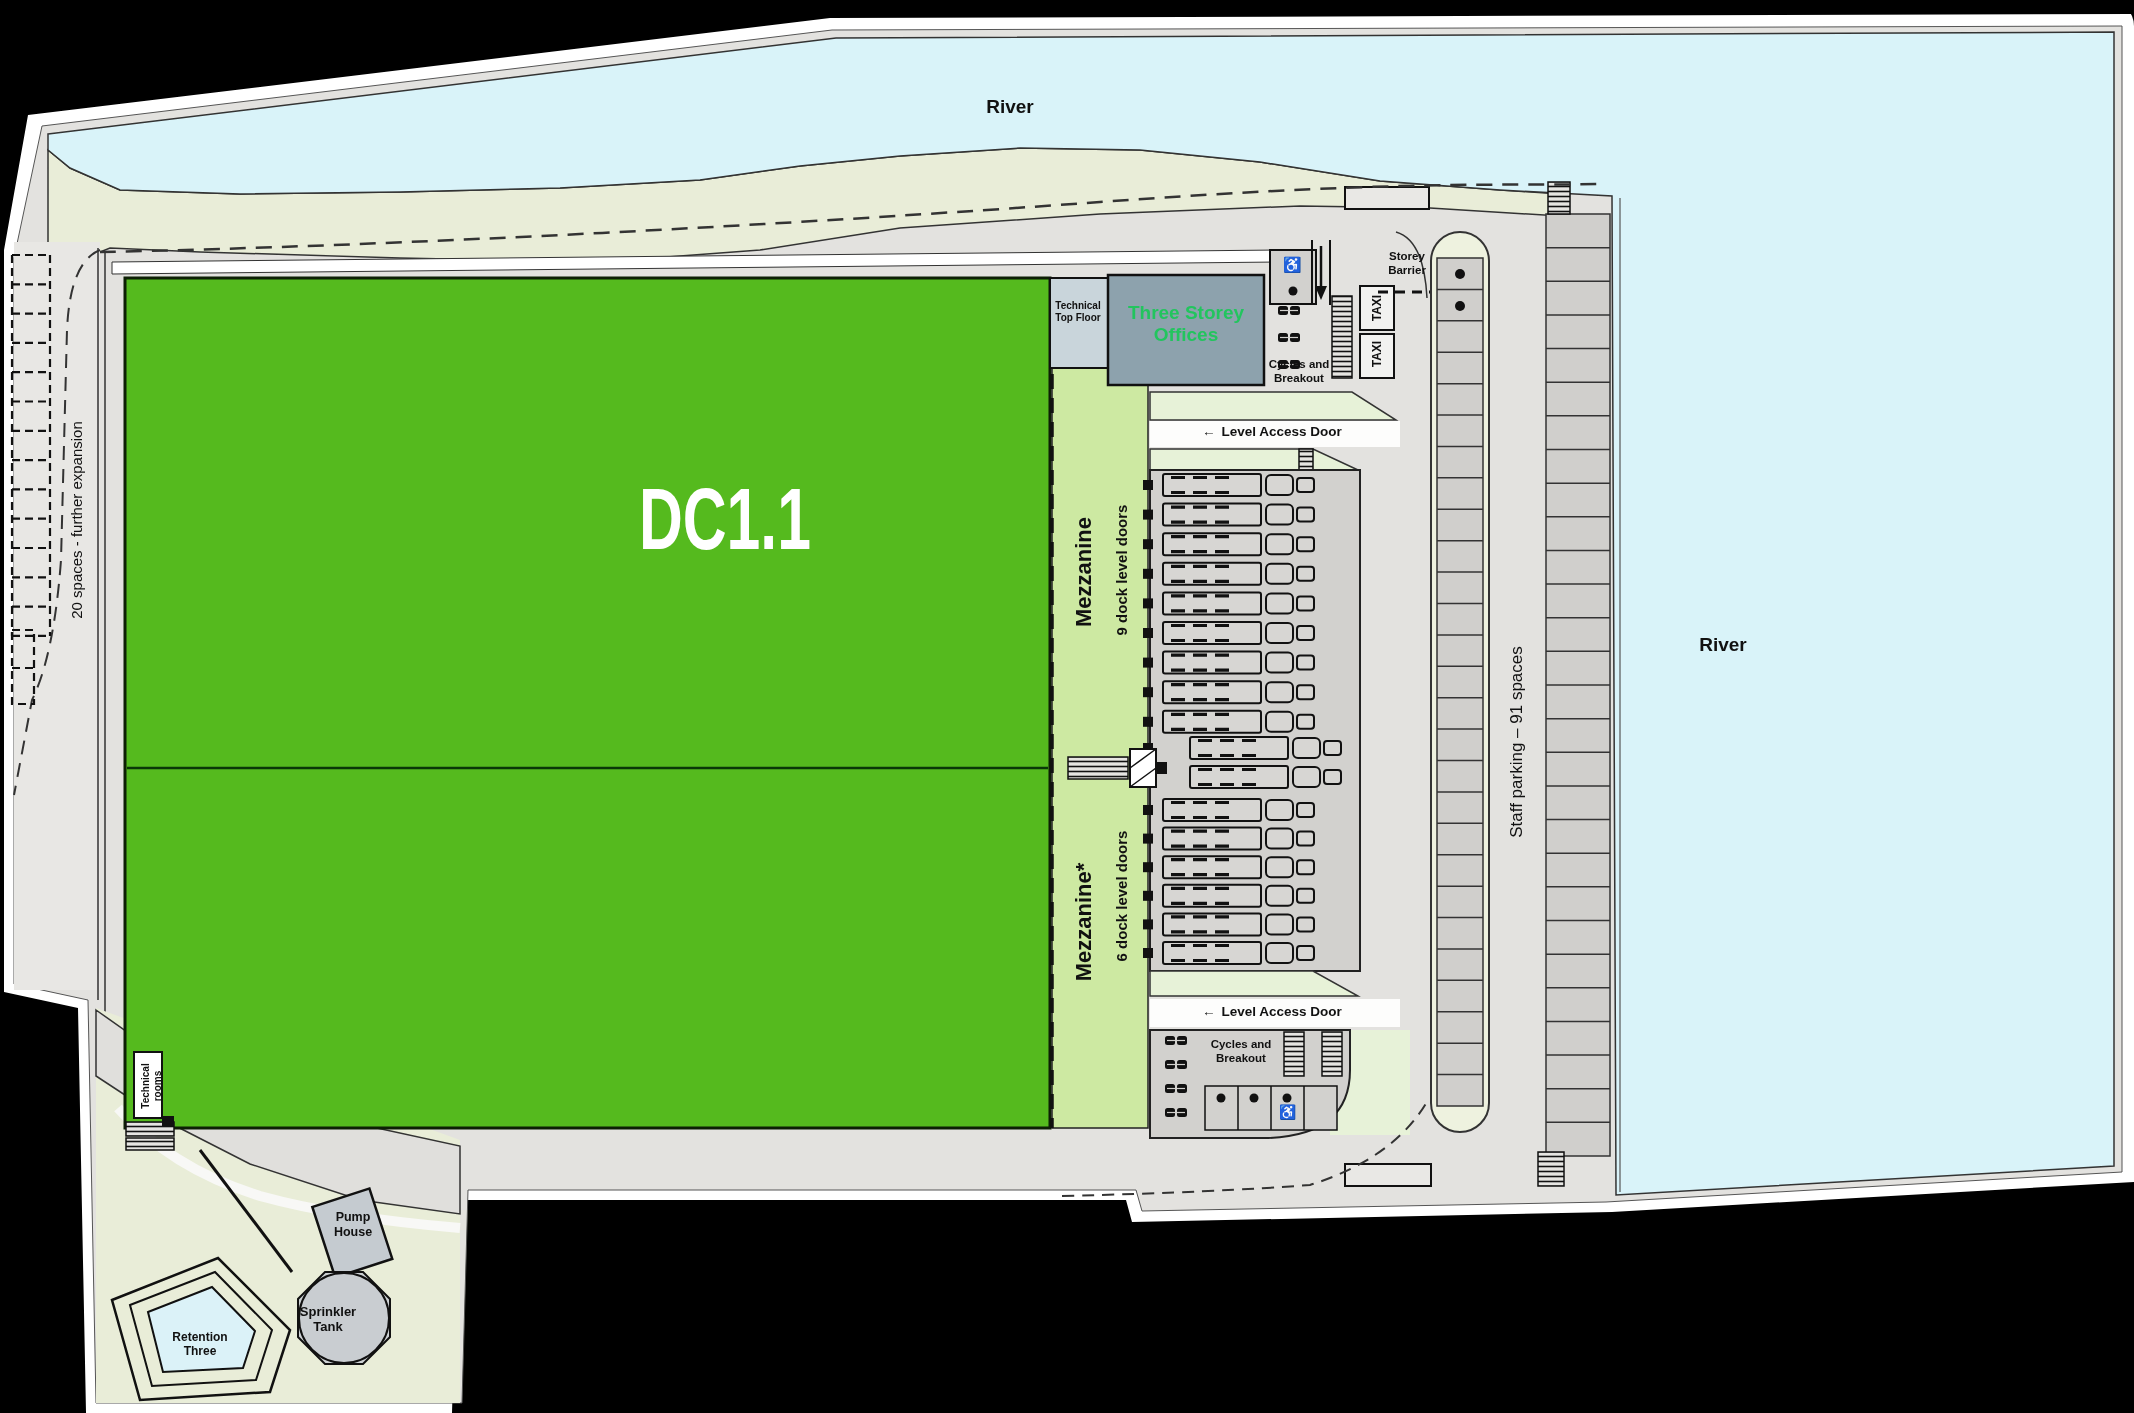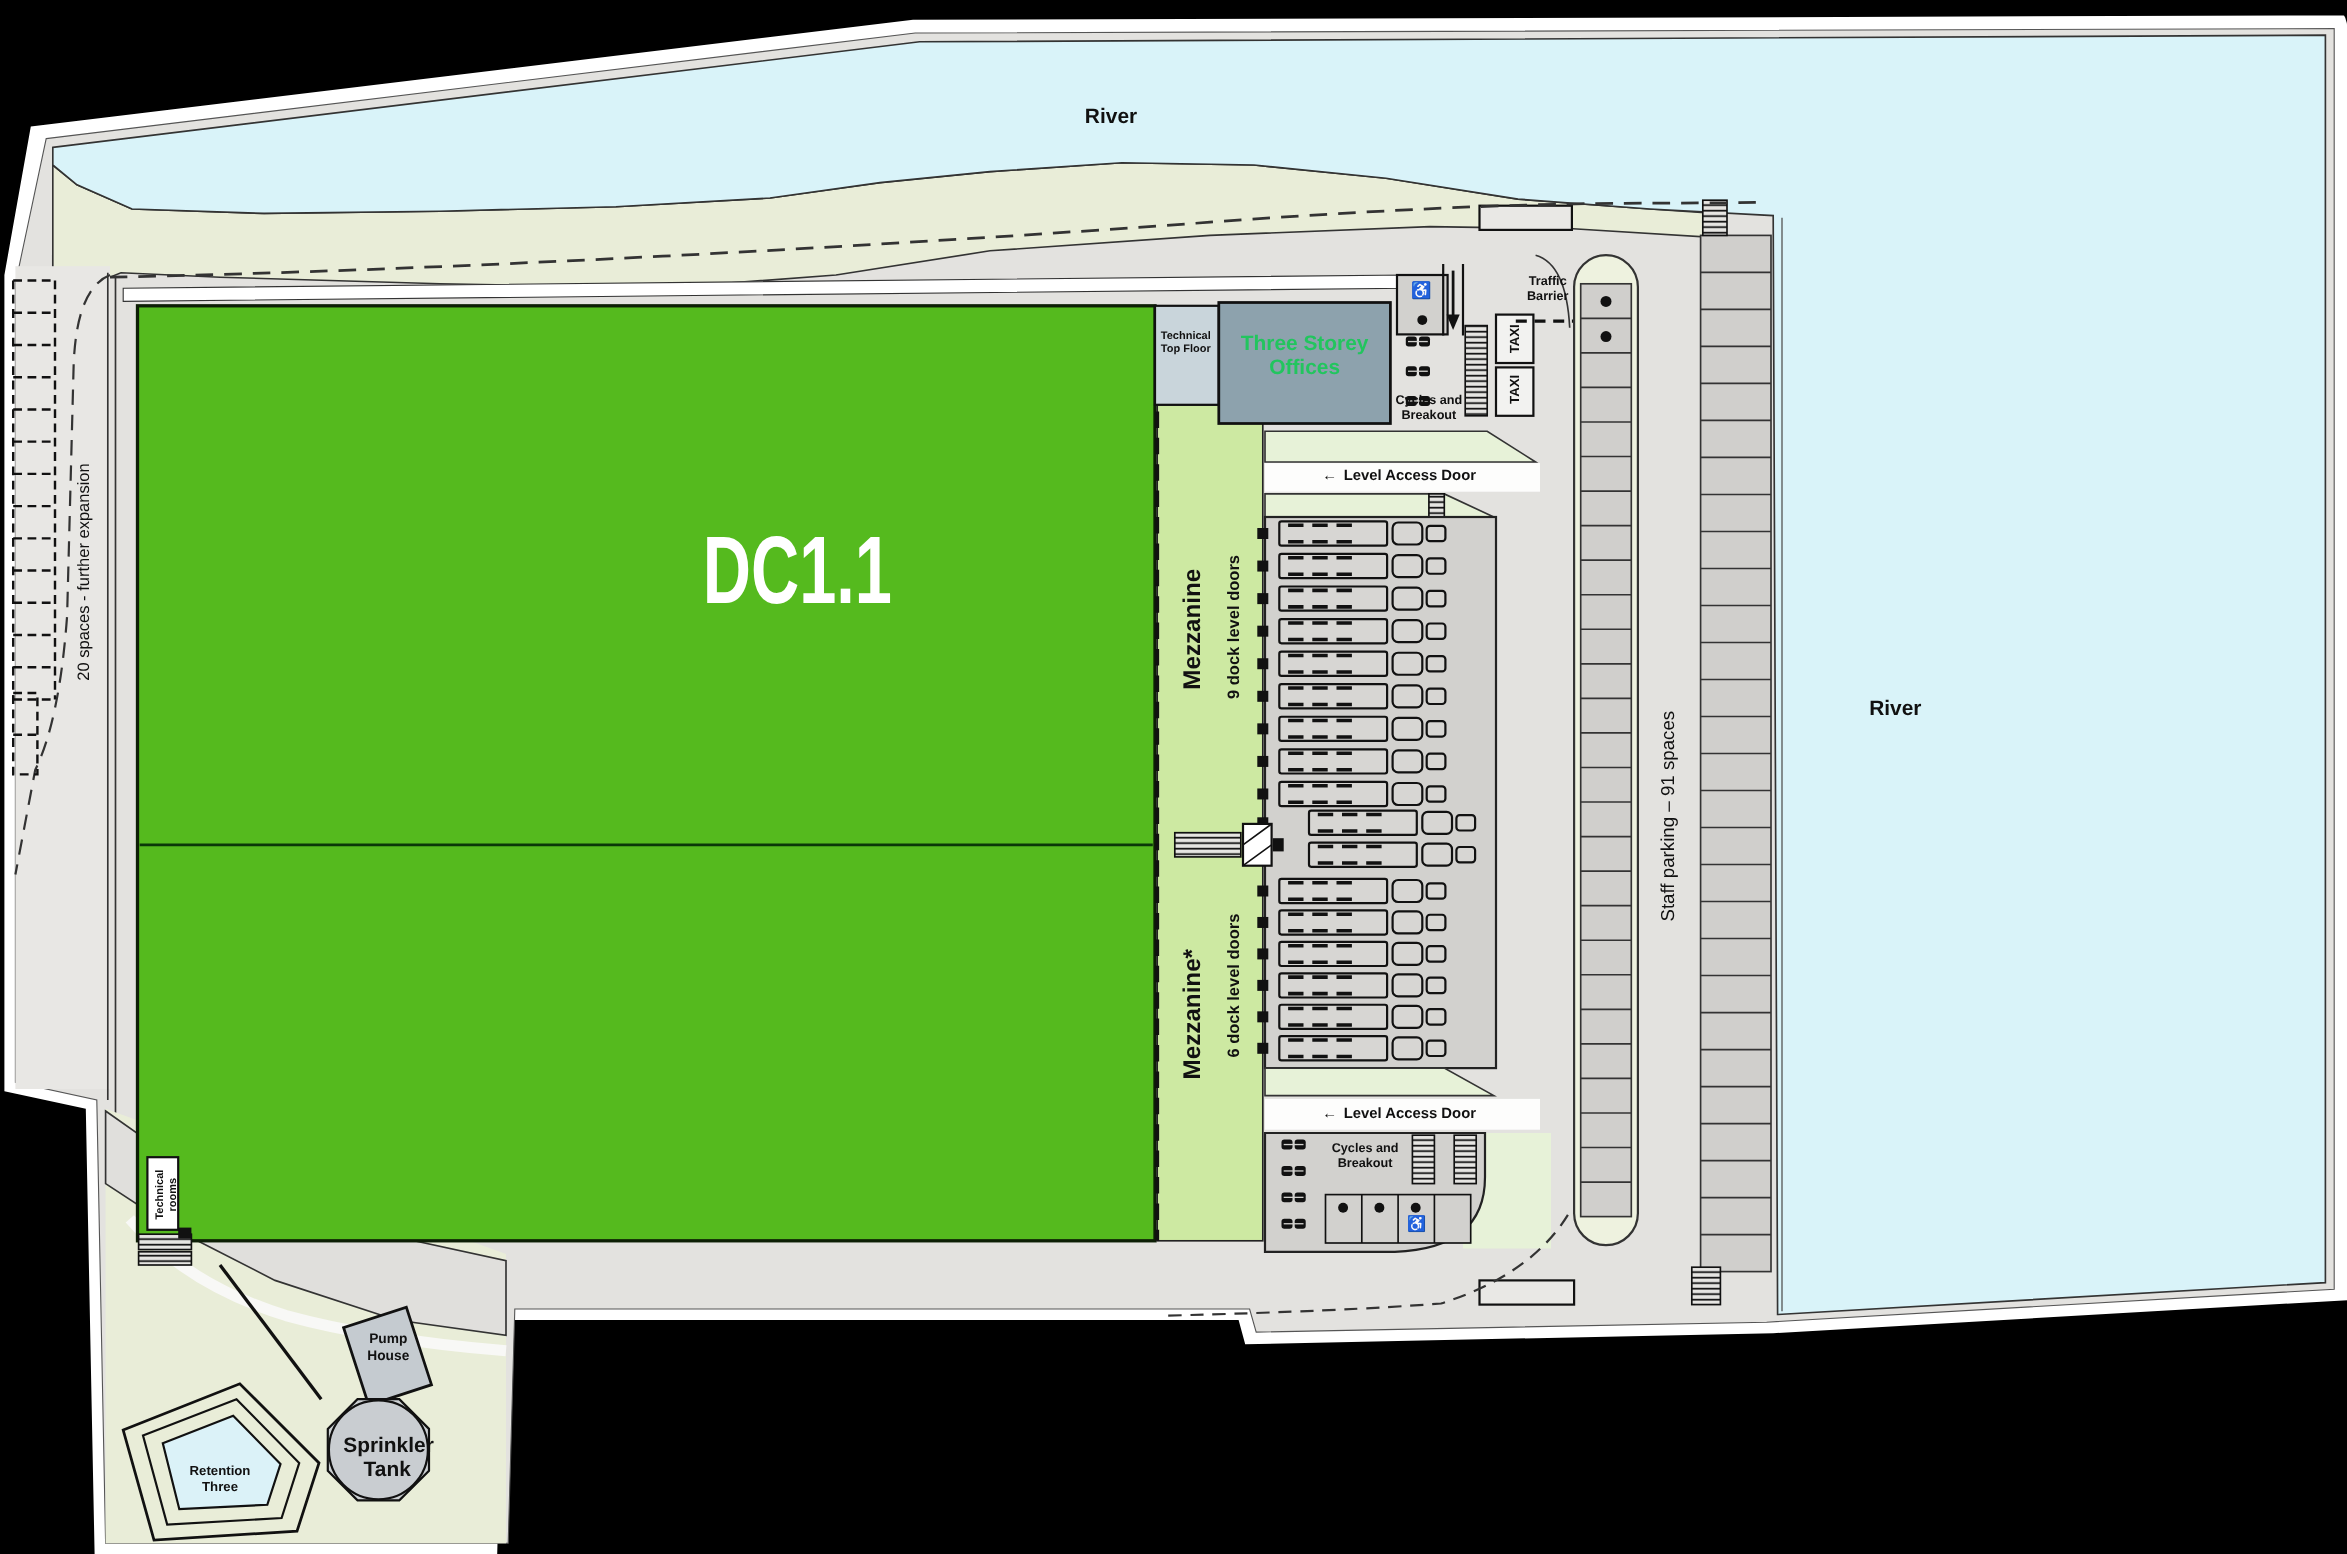--- a/index.html
+++ b/index.html
@@ -261,33 +261,33 @@
 <div class="lbl rot" style="left:-122px;top:510px;width:400px;height:20px;font-size:15px;font-weight:normal;">20 spaces - further expansion</div>
 
 <div class="lbl dc" style="left:300px;top:475px;width:530px;"><span>DC1.1</span></div>
 
 <div class="lbl" style="left:1046px;top:300px;width:64px;font-size:10px;">Technical Top Floor</div>
 <div class="lbl" style="left:1125px;top:302px;width:122px;font-size:19px;color:#22c55e;">Three Storey Offices</div>
 <div class="lbl" style="left:1256px;top:358px;width:86px;font-size:11.5px;">Cycles and Breakout</div>
 
 <div class="lbl rot" style="left:1352px;top:301px;width:50px;height:14px;font-size:12px;">TAXI</div>
 <div class="lbl rot" style="left:1352px;top:347px;width:50px;height:14px;font-size:12px;">TAXI</div>
-<div class="lbl" style="left:1376px;top:250px;width:62px;font-size:11.5px;">Traffic Barrier</div>
+<div class="lbl" style="left:1376px;top:250px;width:62px;font-size:11.5px;">Storey Barrier</div>
 
 <div class="lbl lad" style="left:1158px;top:424px;"><span class="arrow">←</span><span>Level Access Door</span></div>
 <div class="lbl lad" style="left:1158px;top:1004px;"><span class="arrow">←</span><span>Level Access Door</span></div>
 
 <div class="lbl rot" style="left:1002px;top:561px;width:160px;height:22px;font-size:22px;">Mezzanine</div>
 <div class="lbl rot" style="left:1032px;top:561px;width:180px;height:18px;font-size:15px;">9 dock level doors</div>
 <div class="lbl rot" style="left:1002px;top:911px;width:160px;height:22px;font-size:22px;">Mezzanine*</div>
 <div class="lbl rot" style="left:1032px;top:887px;width:180px;height:18px;font-size:15px;">6 dock level doors</div>
 
 <div class="lbl rot" style="left:1387px;top:732px;width:260px;height:20px;font-size:17px;font-weight:normal;">Staff parking – 91 spaces</div>
 <div class="lbl rot" style="left:113px;top:1078px;width:70px;height:16px;font-size:10px;">Technical rooms</div>
 
 <div class="lbl" style="left:320px;top:1210px;width:66px;font-size:12.5px;">Pump House</div>
-<div class="lbl" style="left:312px;top:1304px;width:80px;font-size:19px;">Sprinkler Tank</div>
+<div class="lbl" style="left:288px;top:1304px;width:80px;font-size:13px;">Sprinkler Tank</div>
 <div class="lbl" style="left:160px;top:1330px;width:80px;font-size:12px;">Retention Three</div>
 <div class="lbl" style="left:1206px;top:1038px;width:70px;font-size:11.5px;">Cycles and Breakout</div>
 
 <span class="lbl" style="left:1283px;top:256px;font-size:15px;">♿</span>
 <span class="lbl" style="left:1279px;top:1104px;font-size:14px;">♿</span>
 </div>
 
 </body></html>

